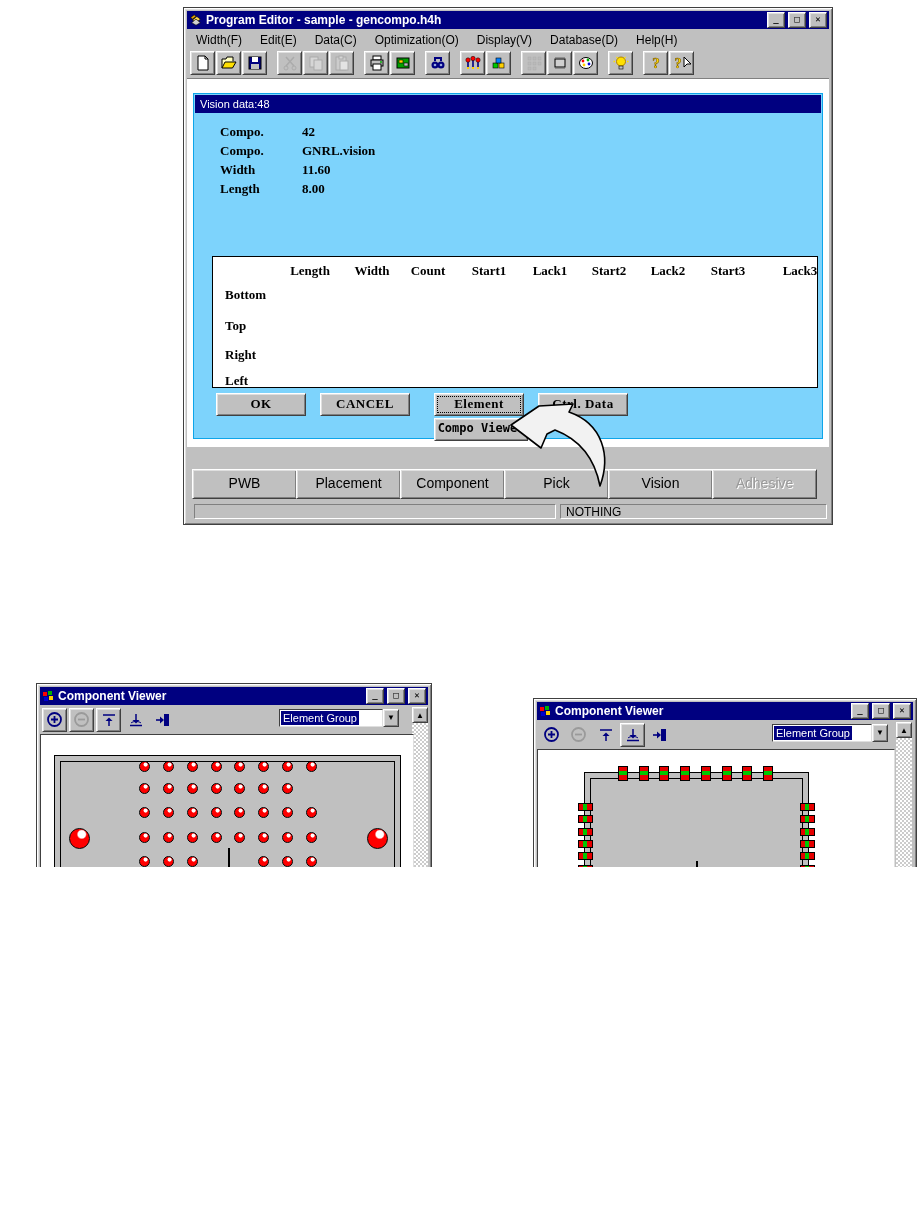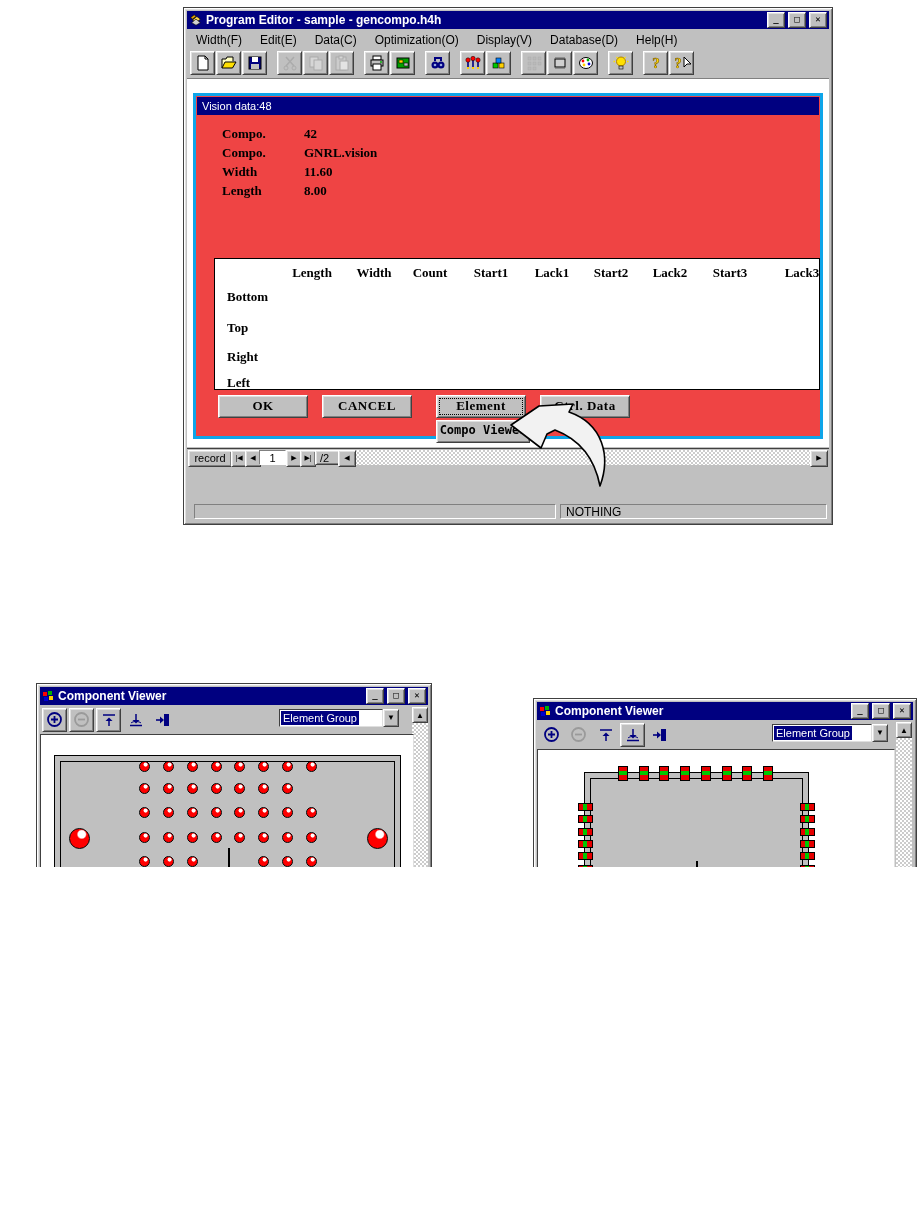--- a/index.html
+++ b/index.html
@@ -19,22 +19,22 @@
           font-family:"DejaVu Sans Mono",monospace;flex:0 0 auto;cursor:default;}
   
   .main-win{left:183px;top:7px;width:648px;height:516px;}
   .menubar{position:absolute;left:3px;top:23px;right:3px;height:17px;display:flex;align-items:center;}
   .menu-item{padding:1px 9px;white-space:nowrap;}
   .toolbar{position:absolute;left:3px;top:41px;height:27px;display:flex;align-items:center;padding-left:3px;}
   .tbtn{width:23px;height:22px;display:flex;align-items:center;justify-content:center;margin-right:1px;}
   .tgap{width:9px;height:22px;}
   .doc-area{position:absolute;left:3px;top:70px;right:3px;height:368px;background:#fff;
             border-top:1px solid #808080;}
-  .vision-panel{position:absolute;left:6px;top:14px;right:6px;bottom:8px;background:#ef4444;
-                border:3px solid #0ea5e9;box-shadow:1px 1px 0 #ffffff;}
+  .vision-panel{position:absolute;left:6px;top:14px;right:6px;bottom:8px;background:#7dd3fc;
+                border:1px solid #0ea5e9;box-shadow:1px 1px 0 #ffffff;}
   .vision-header{position:absolute;left:1px;top:1px;right:1px;height:18px;background:#000080;color:#fff;
                  font-size:11px;line-height:18px;padding-left:5px;}
   .dlg{font-family:"Liberation Serif",serif;font-weight:bold;font-size:13px;}
   .field-row{position:absolute;left:0;height:16px;white-space:nowrap;}
   .field-label{position:absolute;left:26px;}
   .field-value{position:absolute;left:108px;}
   .vtable{position:absolute;left:18px;top:162px;width:604px;height:130px;background:#fff;border:1px solid #000;}
   .vt-header{position:absolute;left:62px;top:6px;display:flex;}
   .vt-col{text-align:center;}
   .vt-rowlabel{position:absolute;left:12px;}
@@ -333,33 +333,29 @@
             <div class="vt-rowlabel" style="top: 116px;">Left</div>
           </div>
         <div class="btn dlg raised" style="left:22px;top:299px">OK</div>
         <div class="btn dlg raised" style="left:126px;top:299px">CANCEL</div>
         <div class="btn dlg raised btn-focus" style="left:240px;top:299px">Element</div>
         <div class="btn dlg raised" style="left:344px;top:299px">Ctrl. Data</div>
         <div class="btn compo-btn raised" style="left:240px;top:324px;width:92px">Compo Viewer</div>
       </div>
     </div>
 
-    <div class="record-bar">
-      <div class="rec-label raised">record</div>
-      <div class="rec-btn raised" style="left:44px">|◀</div>
-      <div class="rec-btn raised" style="left:58px">◀</div>
-      <div class="rec-current">1</div>
-      <div class="rec-btn raised" style="left:99px">▶</div>
-      <div class="rec-btn raised" style="left:113px">▶|</div>
-      <div class="rec-total raised">/2</div>
-      <div class="rec-track"></div>
-      <div class="rec-btn raised rec-scroll-left" style="width:16px">◀</div>
-      <div class="rec-btn raised rec-scroll-right" style="width:16px">▶</div>
-    </div>
-
+
+    <div class="tabs" id="tabs">
+        <div class="tab raised" style="left: 5px;">PWB</div>
+        <div class="tab raised" style="left: 109px;">Placement</div>
+        <div class="tab raised" style="left: 213px;">Component</div>
+        <div class="tab raised" style="left: 317px;">Pick</div>
+        <div class="tab raised" style="left: 421px;">Vision</div>
+        <div class="tab raised disabled" style="left: 525px;">Adhesive</div>
+      </div>
 
     <div class="statusbar">
       <div class="status-panel sunken" style="left:7px;width:362px"></div>
       <div class="status-panel sunken" style="left:373px;right:2px">NOTHING</div>
     </div>
   </div>
 
   <svg class="swoosh" width="115" height="100" viewBox="0 0 115 100">
     <path d="M 95,88 C 106,58 98,26 64,14 L 68,6 L 34,8 L 6,27 L 36,50 L 42,36 L 50,32 C 76,42 90,62 95,88 Z" fill="#f2f2f2" stroke="#000" stroke-width="1.6" stroke-linejoin="round"></path>
   </svg>

